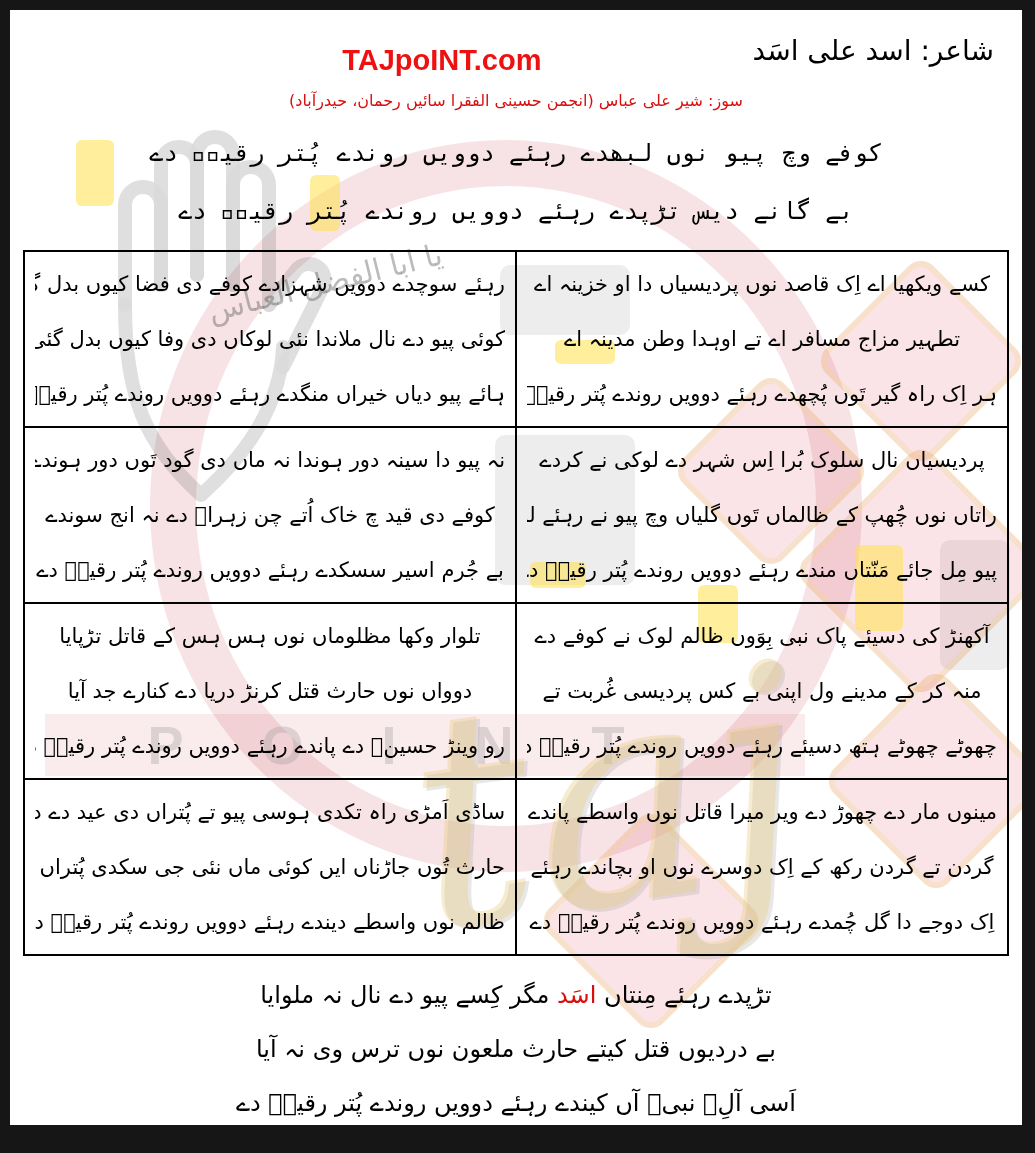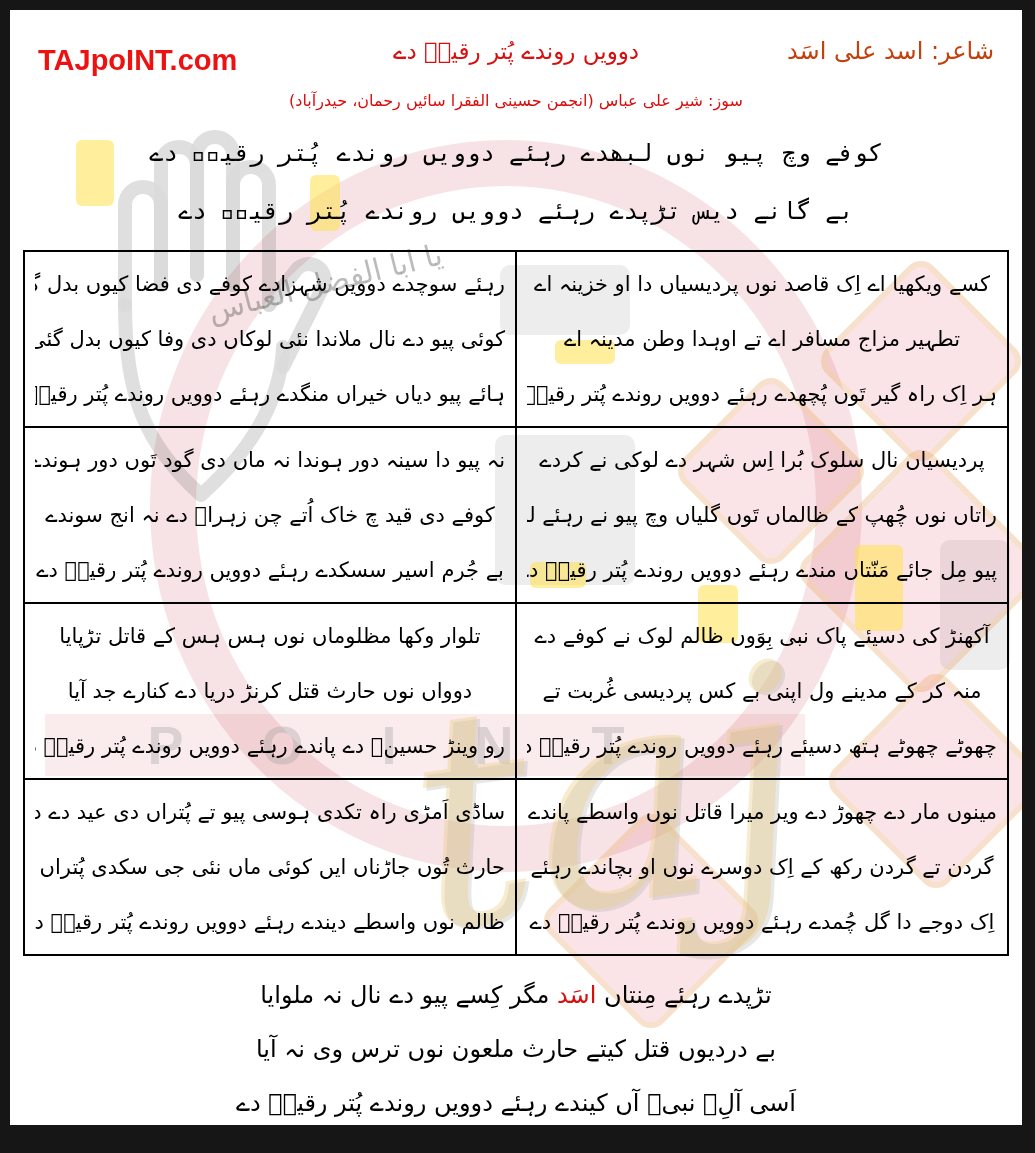--- a/index.html
+++ b/index.html
@@ -61,21 +61,21 @@
   .y4{left:845px;top:535px;width:48px;height:86px;}
   .y5{left:688px;top:575px;width:40px;height:58px;}
   .y6{left:520px;top:552px;width:56px;height:26px;}
 
   
   .content{position:relative;z-index:1;direction:rtl;color:#000;}
   .hdr{
     display:grid;grid-template-columns:1.05fr 1.2fr 1.05fr;
     align-items:center;padding:14px 28px 0 28px;
   }
-  .hdr .poet{color:#c2410c;font-size:24px;text-align:right;white-space:nowrap;}
+  .hdr .poet{color:#000000;font-size:28px;text-align:right;white-space:nowrap;}
   .hdr .title{color:#d80f0f;font-size:23px;text-align:center;white-space:nowrap;}
   .hdr .site{
     color:#ee1111;font-weight:bold;font-size:29px;text-align:left;
     direction:ltr;font-family:"Liberation Sans",sans-serif;white-space:nowrap;margin-top:20px;
   }
   .soz{
     color:#d80f0f;font-size:16px;text-align:center;margin-top:14px;
     white-space:nowrap;
   }
   .intro{margin-top:16px;text-align:center;font-size:24px;}
@@ -132,21 +132,20 @@
     <div class="wm-yellow y5"></div>
     <div class="wm-yellow y6"></div>
     <div class="wm-point">POINT</div>
     <div class="wm-taj">taj</div>
   </div>
 
   <div class="content">
 
     <div class="hdr">
       <div class="poet">شاعر: اسد علی اسَد</div>
-      <div class="title">دوویں روندے پُتر رقیہؑ دے</div>
       <div class="site">TAJpoINT.com</div>
     </div>
 
     <div class="soz">سوز: شیر علی عباس (انجمن حسینی الفقرا سائیں رحمان، حیدرآباد)</div>
 
     <div class="intro">
       <div class="line">کوفے وچ پیو نوں لبھدے رہئے دوویں روندے پُتر رقیہؑ دے</div>
       <div class="line">بے گانے دیس تڑپدے رہئے دوویں روندے پُتر رقیہؑ دے</div>
     </div>
 

